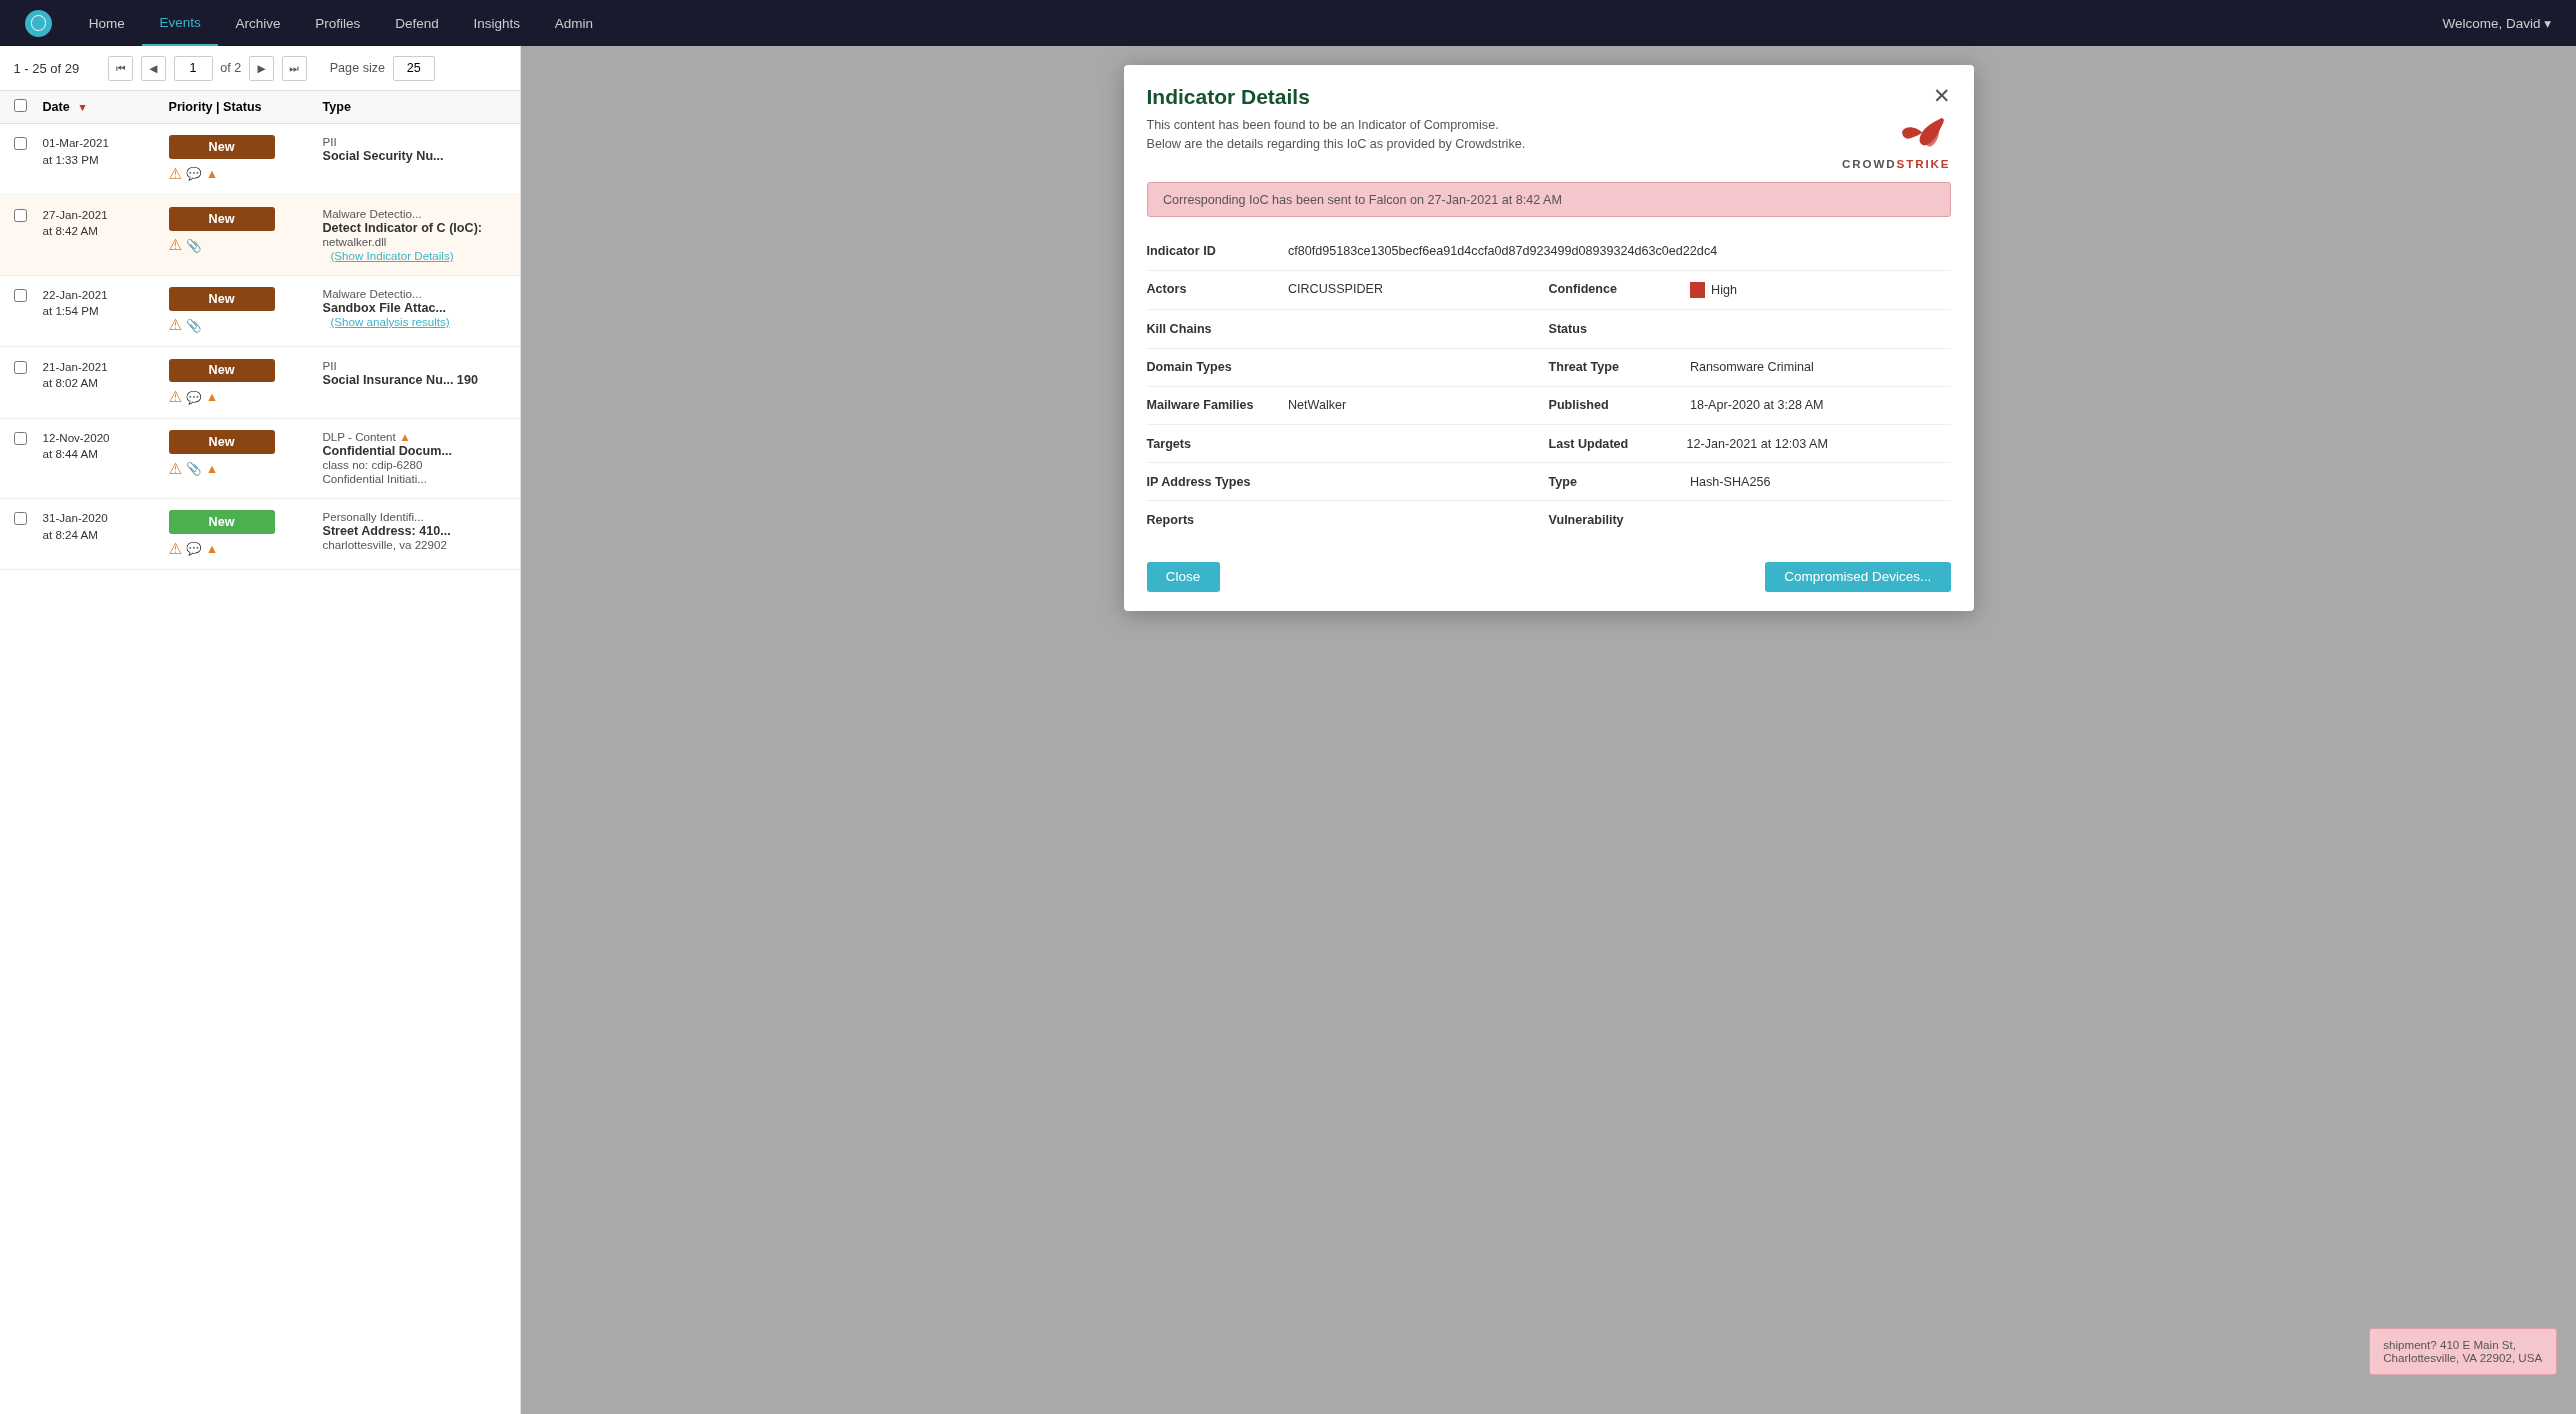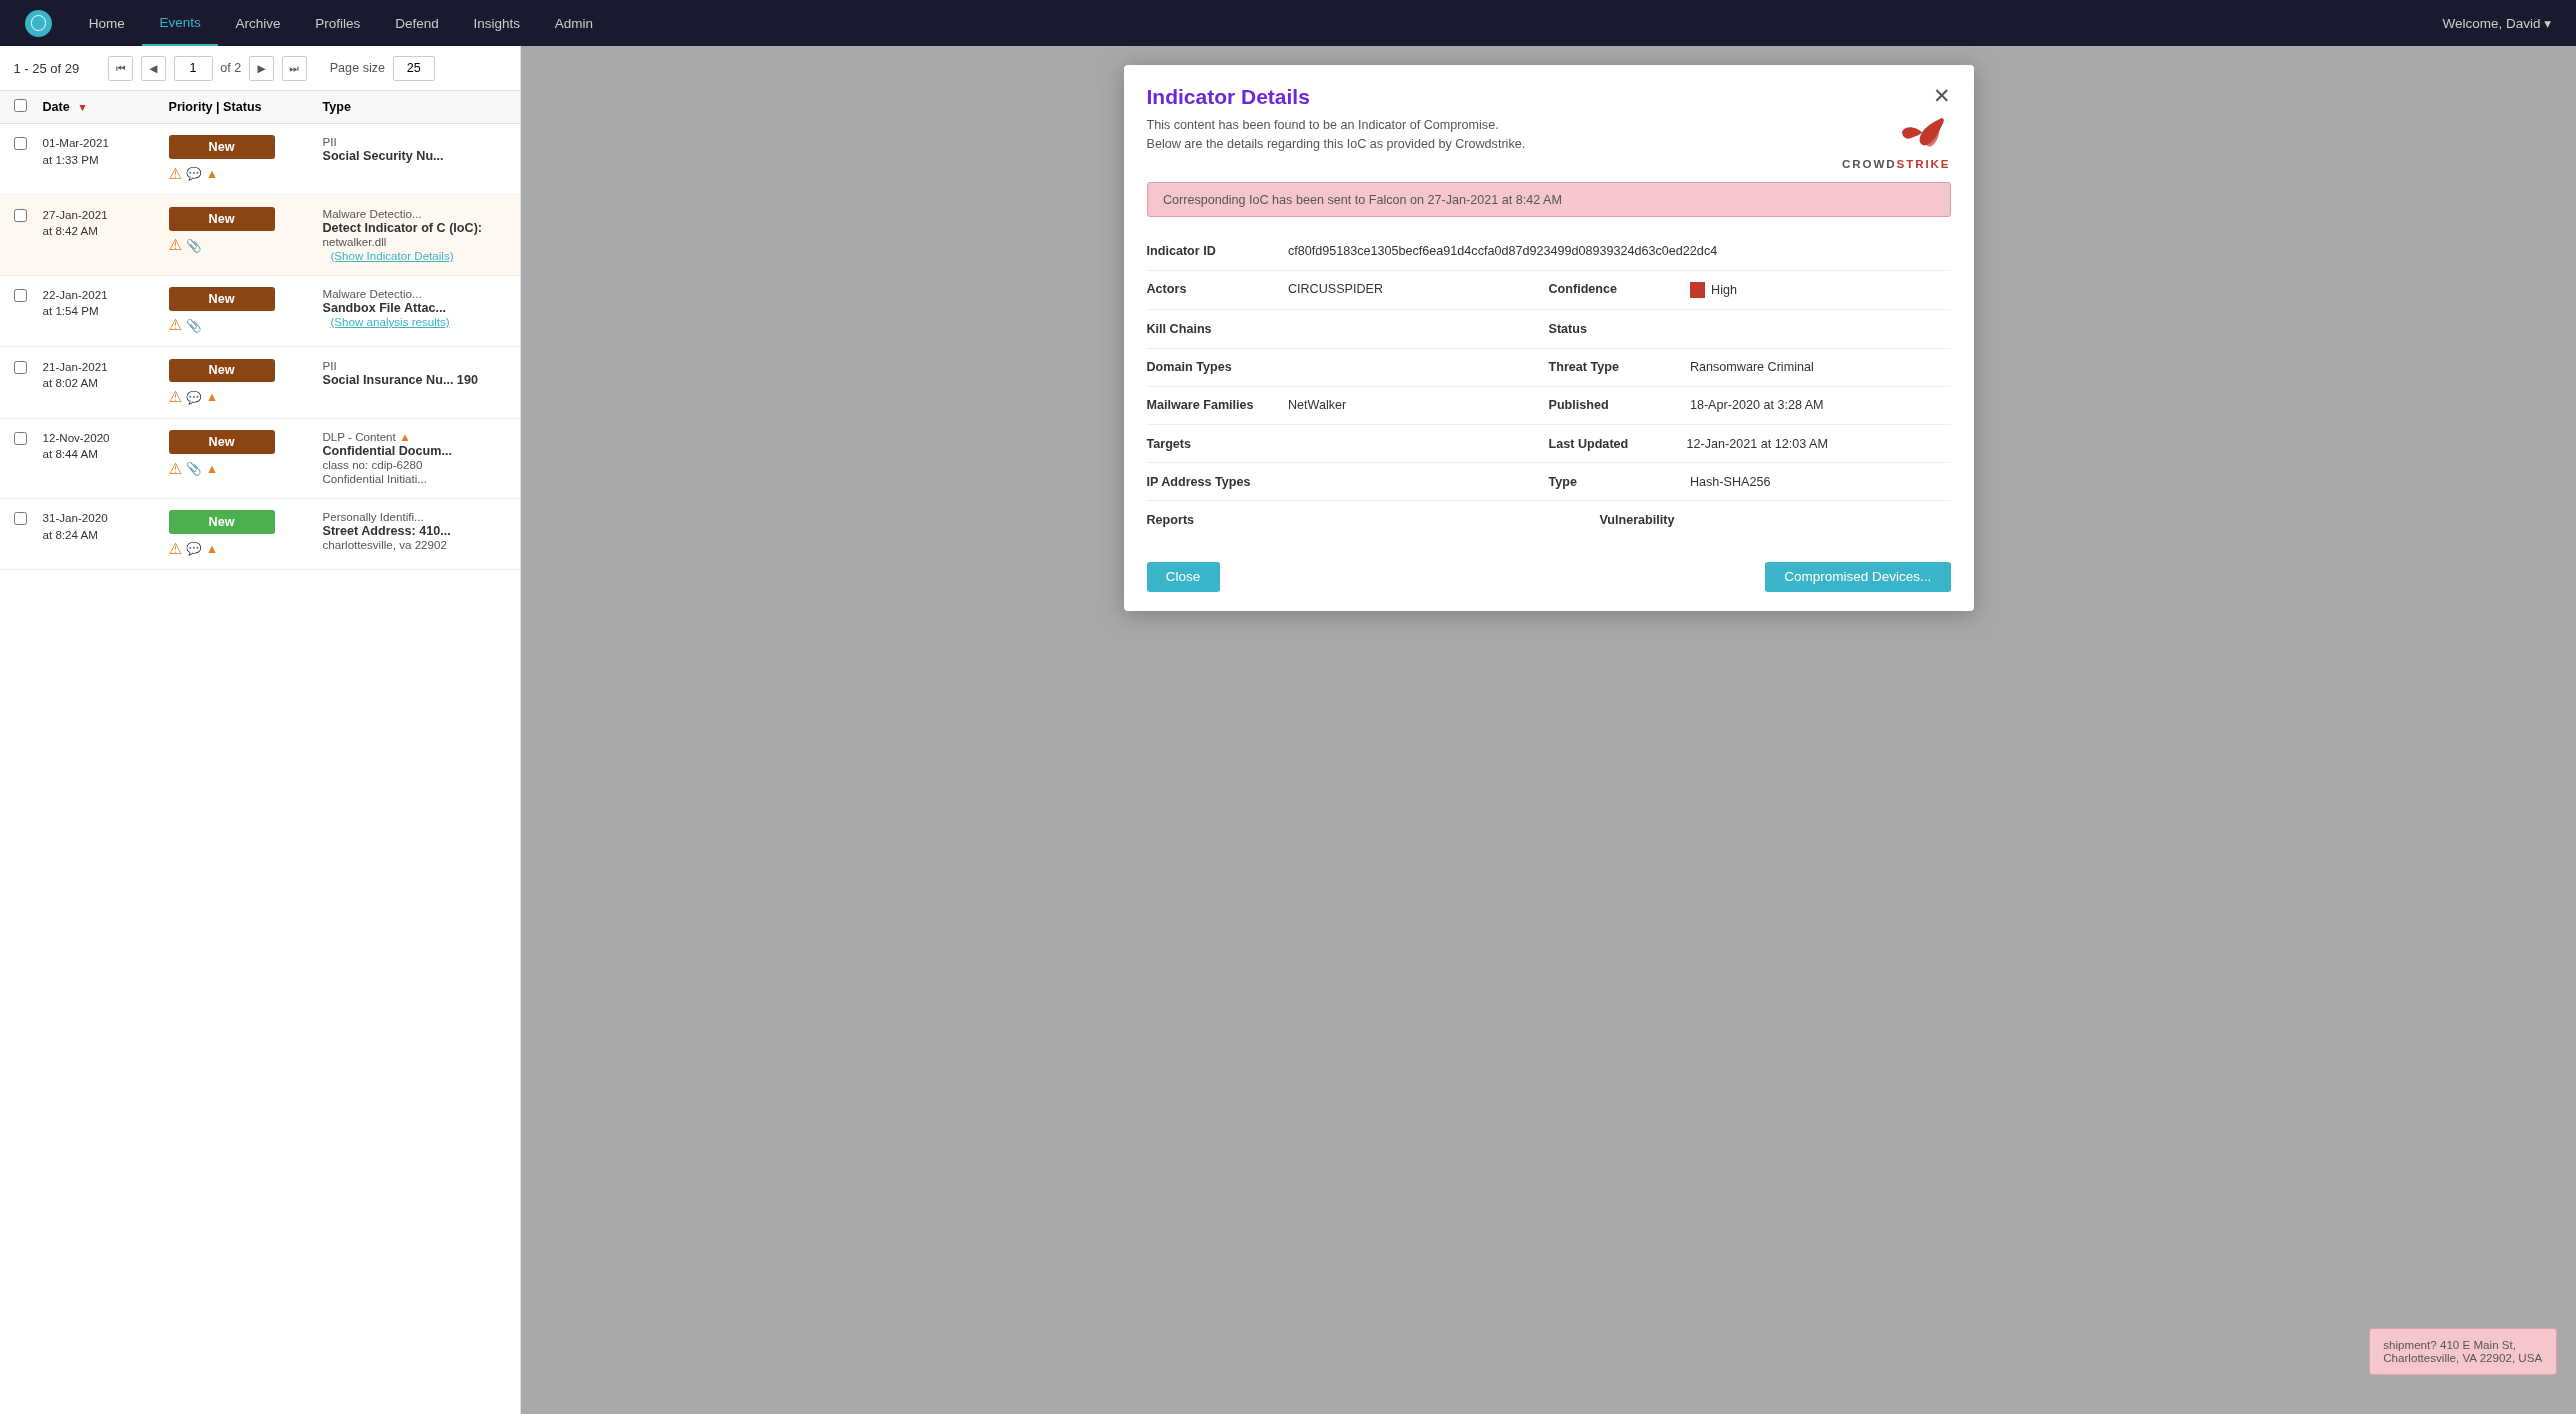--- a/index.html
+++ b/index.html
@@ -196,21 +196,21 @@
     }
     .modal-header {
       display: flex;
       align-items: flex-start;
       justify-content: space-between;
       padding: 19.3px 23px 11.6px 23px;
       border-bottom: none;
     }
     .modal-title {
       font-size: 21px;
-      color: #6d28d9;
+      color: #14532d;
       font-weight: 600;
     }
     .modal-close {
       font-size: 21px;
       color: #555;
       cursor: pointer;
       background: none;
       border: none;
       line-height: 1;
       padding: 0;
@@ -603,21 +603,21 @@
               </div>
             </div>
           </div>
 
           <div class="detail-row">
             <div style="flex:1;display:flex;gap:0;">
               <div style="flex:1;display:flex;gap:15.4px;">
                 <div class="detail-label">Reports</div>
                 <div class="detail-value"></div>
               </div>
-              <div style="flex:1;display:flex;gap:16px;text-align:right;">
+              <div style="flex:1;display:flex;gap:16px;">
                 <div class="detail-label">Vulnerability</div>
                 <div class="detail-value"></div>
               </div>
             </div>
           </div>
         </div>
 
         <div class="modal-footer">
           <button class="close-btn">Close</button>
           <button class="compromised-btn">Compromised Devices...</button>

